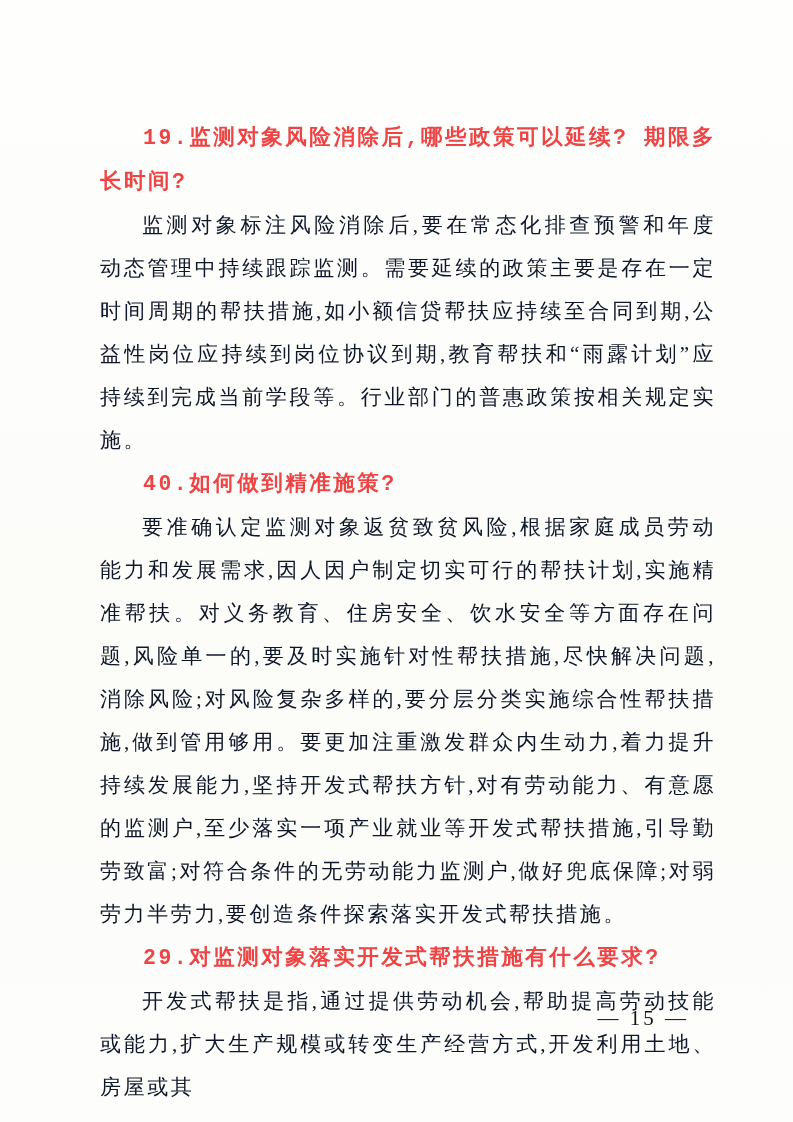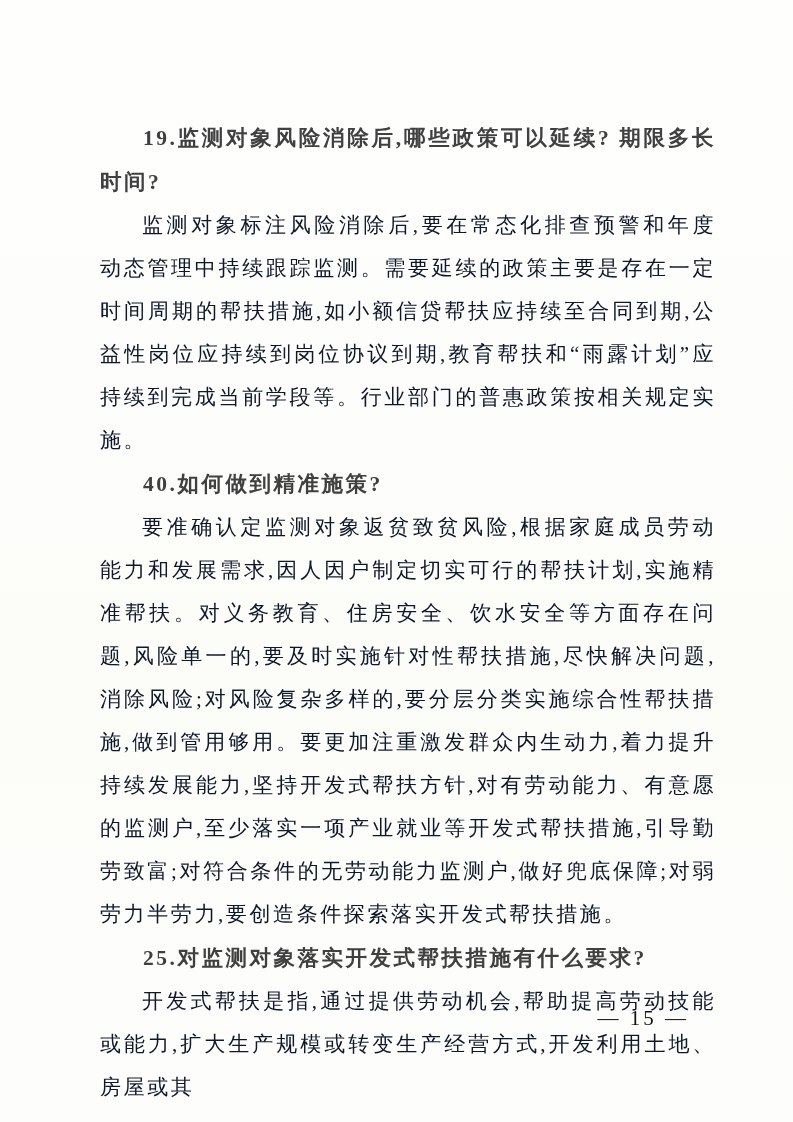--- a/index.html
+++ b/index.html
@@ -22,28 +22,28 @@
     background: linear-gradient(180deg, #fefefd 0%, #fcfcf9 60%, #fdfdfb 100%);
   }
   .page {
     position: absolute;
     left: 100px;
     top: 116px;
     width: 616px;
   }
   .qa-heading {
     margin: 0;
-    font-family: Liberation Serif, serif;
+    font-family: Liberation Mono, monospace;
     font-weight: 700;
     font-size: 21.5px;
     line-height: 44px;
     letter-spacing: 2.5px;
     text-indent: 2em;
     text-align: justify;
-    color: #404040;
+    color: #ef4444;
   }
   .qa-body {
     margin: 0;
     font-size: 21px;
     line-height: 43px;
     letter-spacing: 2.6px;
     text-indent: 2em;
     text-align: justify;
     color: #0f172a;
   }
@@ -68,19 +68,19 @@
     <h2 class="qa-heading">19.监测对象风险消除后,哪些政策可以延续? 期限多长时间?</h2>
     <p class="qa-body">监测对象标注风险消除后,要在常态化排查预警和年度动态管理中持续跟踪监测。需要延续的政策主要是存在一定时间周期的帮扶措施,如小额信贷帮扶应持续至合同到期,公益性岗位应持续到岗位协议到期,教育帮扶和“雨露计划”应持续到完成当前学段等。行业部门的普惠政策按相关规定实施。</p>
   </section>
 
   <section>
     <h2 class="qa-heading">40.如何做到精准施策?</h2>
     <p class="qa-body">要准确认定监测对象返贫致贫风险,根据家庭成员劳动能力和发展需求,因人因户制定切实可行的帮扶计划,实施精准帮扶。对义务教育、住房安全、饮水安全等方面存在问题,风险单一的,要及时实施针对性帮扶措施,尽快解决问题,消除风险;对风险复杂多样的,要分层分类实施综合性帮扶措施,做到管用够用。要更加注重激发群众内生动力,着力提升持续发展能力,坚持开发式帮扶方针,对有劳动能力、有意愿的监测户,至少落实一项产业就业等开发式帮扶措施,引导勤劳致富;对符合条件的无劳动能力监测户,做好兜底保障;对弱劳力半劳力,要创造条件探索落实开发式帮扶措施。</p>
   </section>
 
   <section>
-    <h2 class="qa-heading">25.对监测对象落实开发式帮扶措施有什么要求?</h2>
+    <h2 class="qa-heading">29.对监测对象落实开发式帮扶措施有什么要求?</h2>
     <p class="qa-body">开发式帮扶是指,通过提供劳动机会,帮助提高劳动技能或能力,扩大生产规模或转变生产经营方式,开发利用土地、房屋或其</p>
   </section>
 
 </div>
 
 <div class="page-number">— 15 —</div>
 
 </body></html>

